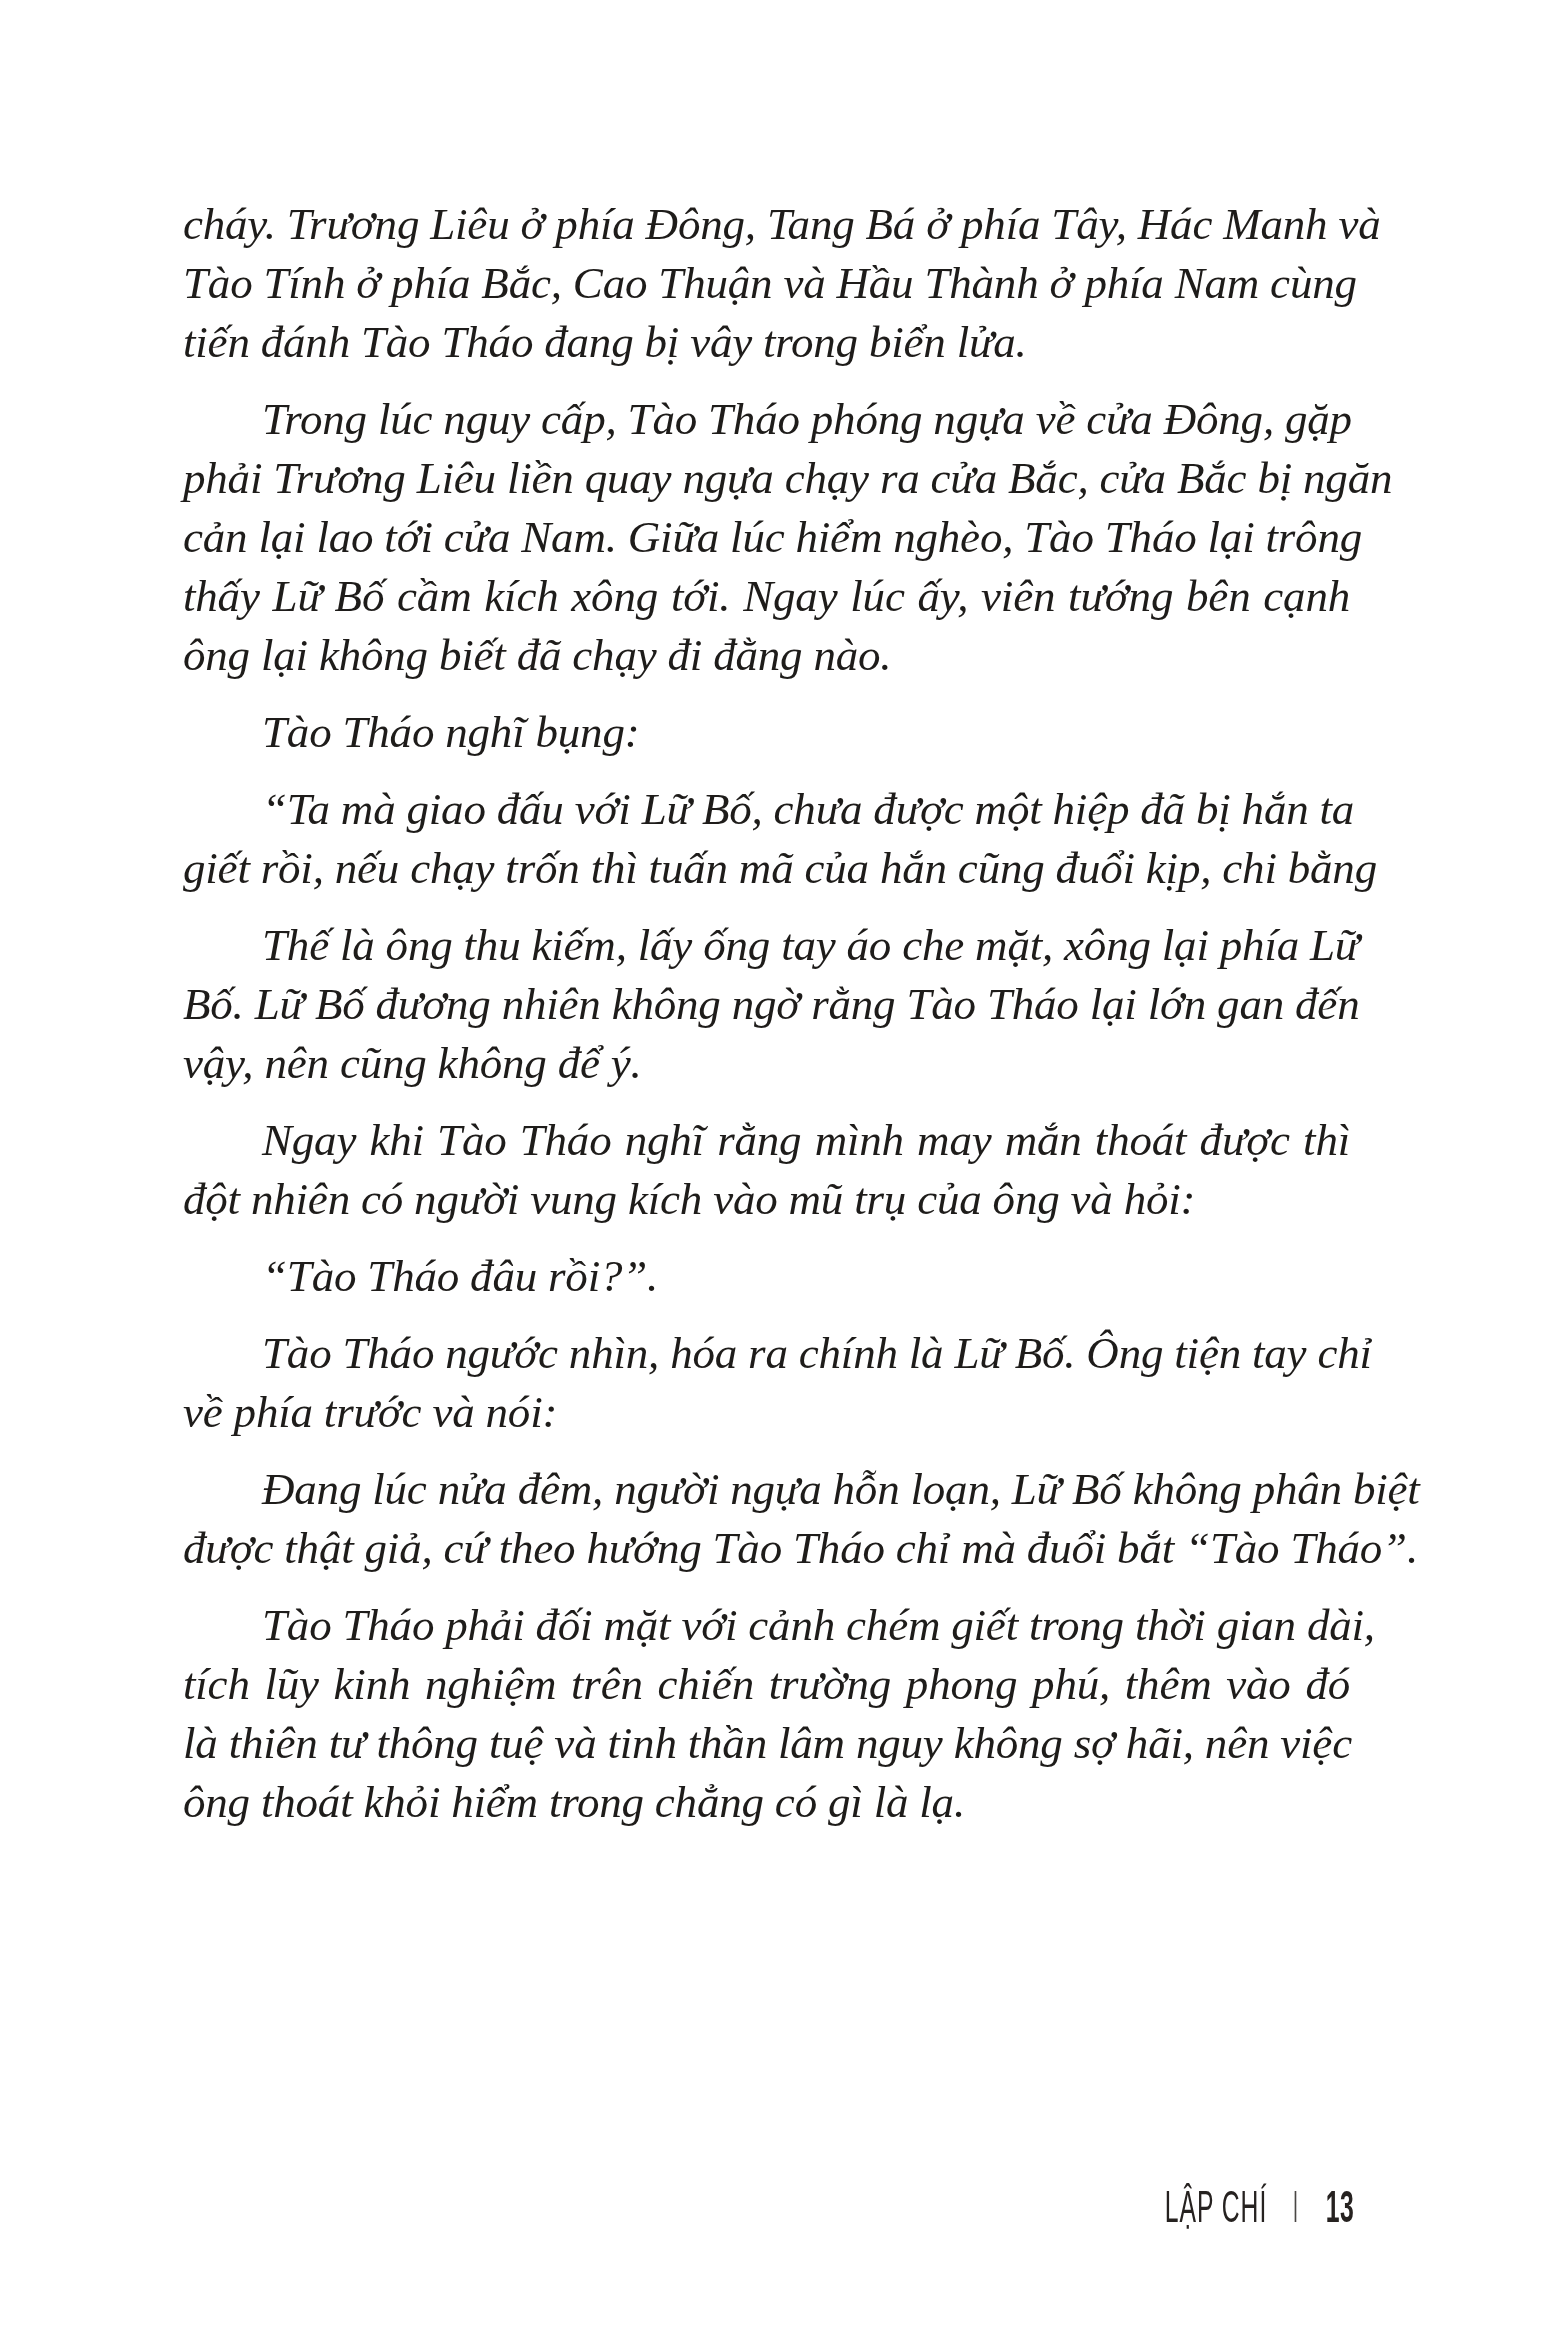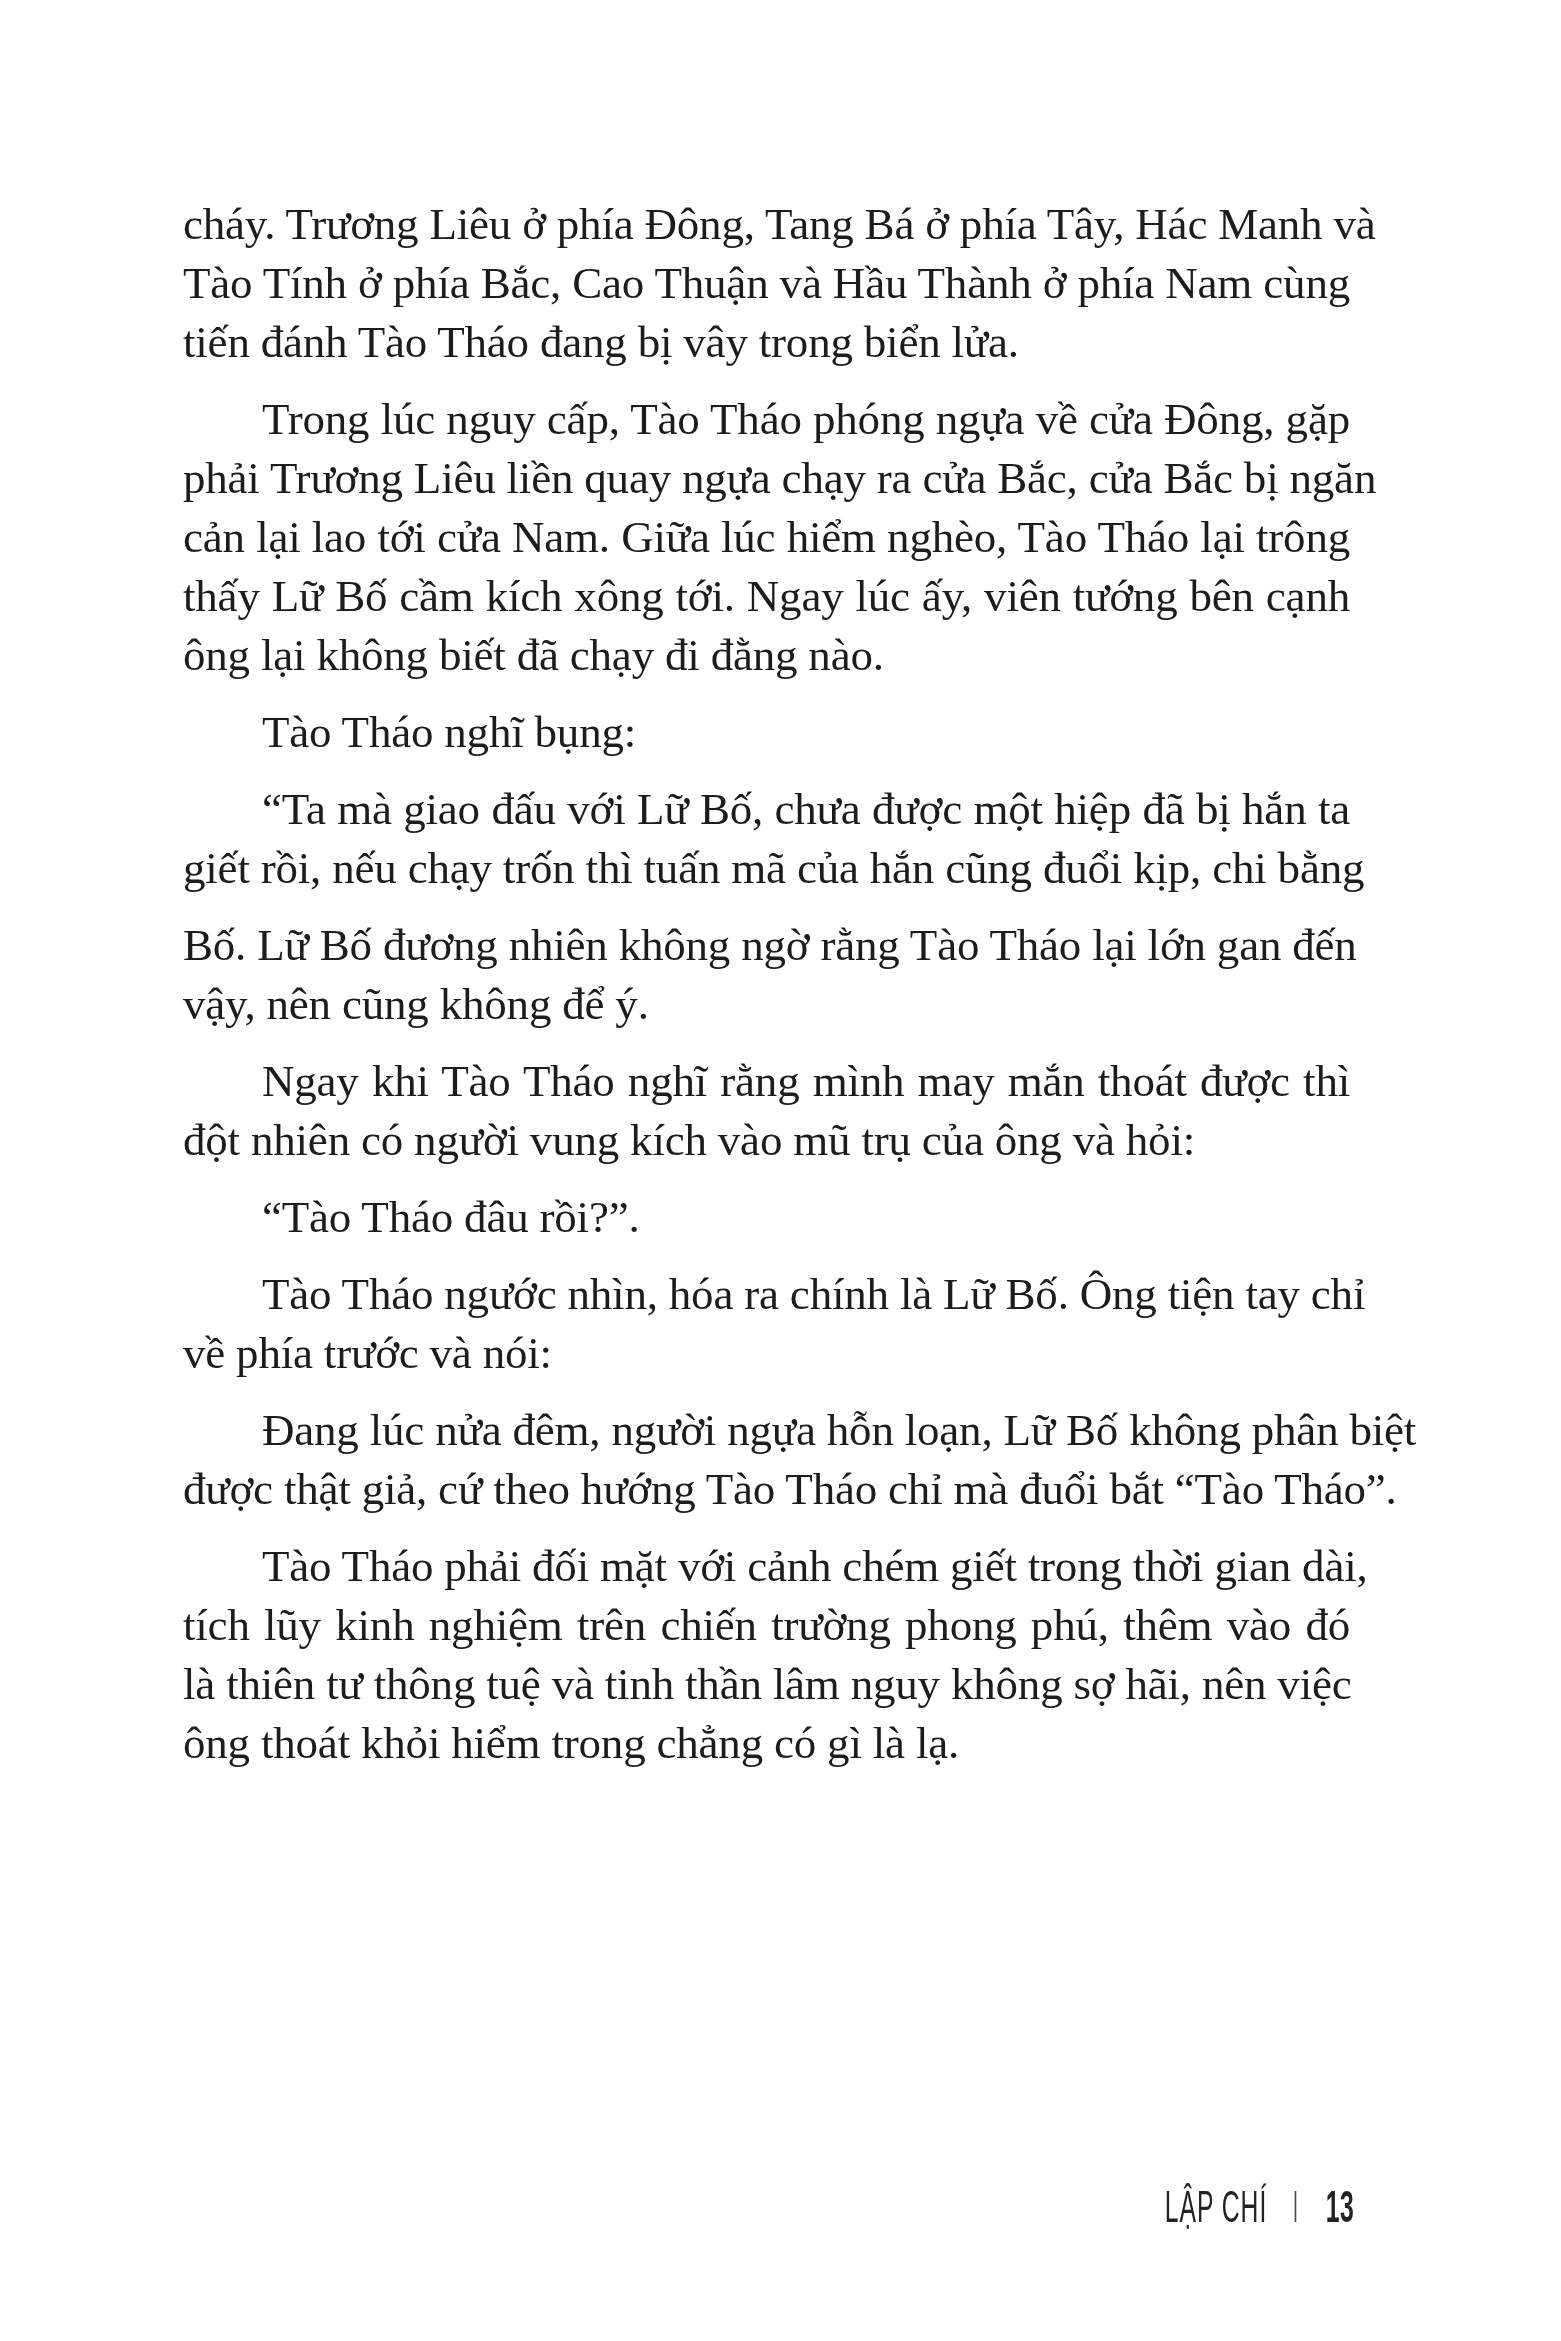--- a/index.html
+++ b/index.html
@@ -28,20 +28,21 @@
   .para {
     margin: 0 0 18px 0;
     padding: 0;
   }
   .para:last-child { margin-bottom: 12px; }
   .line {
     text-align: justify;
     text-align-last: justify;
     text-justify: inter-word;
     white-space: nowrap;
+    font-style: italic;
   }
   .line.last {
     text-align-last: left;
   }
   .para.indent .line.first {
     text-indent: 79px;
   }
   .footer {
     position: absolute;
     top: 2181px;
@@ -94,20 +95,21 @@
         <div class="line last">ông lại không biết đã chạy đi đằng nào.</div>
       </div>
       <div class="para indent">
         <div class="line first last">Tào Tháo nghĩ bụng:</div>
       </div>
       <div class="para indent">
         <div class="line first">“Ta mà giao đấu với Lữ Bố, chưa được một hiệp đã bị hắn ta</div>
         <div class="line">giết rồi, nếu chạy trốn thì tuấn mã của hắn cũng đuổi kịp, chi bằng</div>
       </div>
       <div class="para indent">
+        <div class="line first">Thế là ông thu kiếm, lấy ống tay áo che mặt, xông lại phía Lữ</div>
         <div class="line">Bố. Lữ Bố đương nhiên không ngờ rằng Tào Tháo lại lớn gan đến</div>
         <div class="line last">vậy, nên cũng không để ý.</div>
       </div>
       <div class="para indent">
         <div class="line first">Ngay khi Tào Tháo nghĩ rằng mình may mắn thoát được thì</div>
         <div class="line last">đột nhiên có người vung kích vào mũ trụ của ông và hỏi:</div>
       </div>
       <div class="para indent">
         <div class="line first last">“Tào Tháo đâu rồi?”.</div>
       </div>

